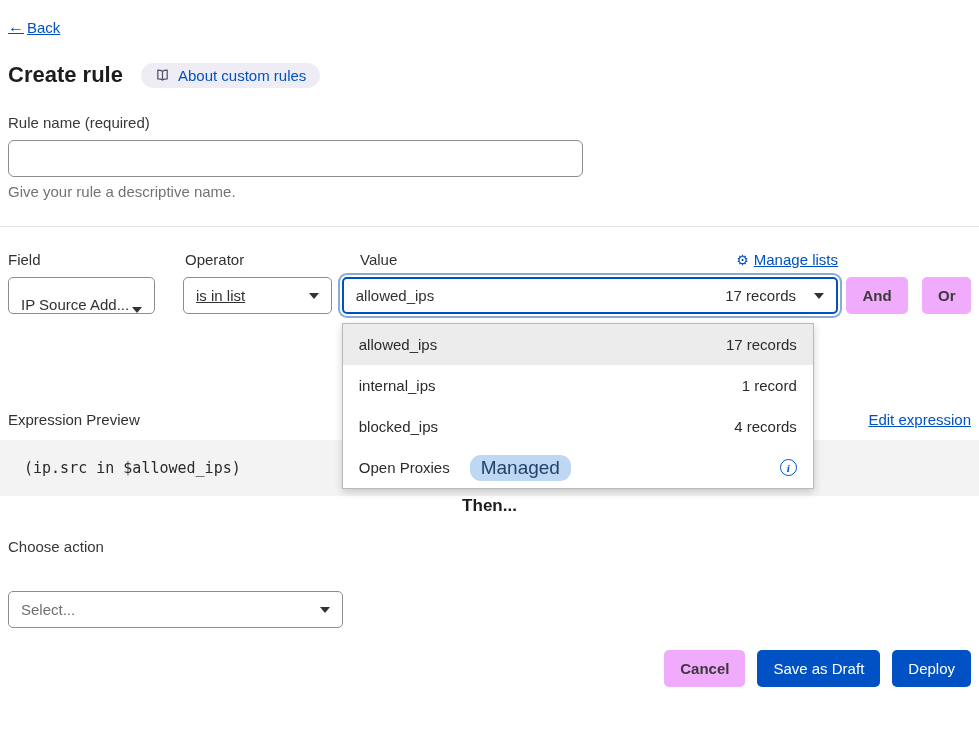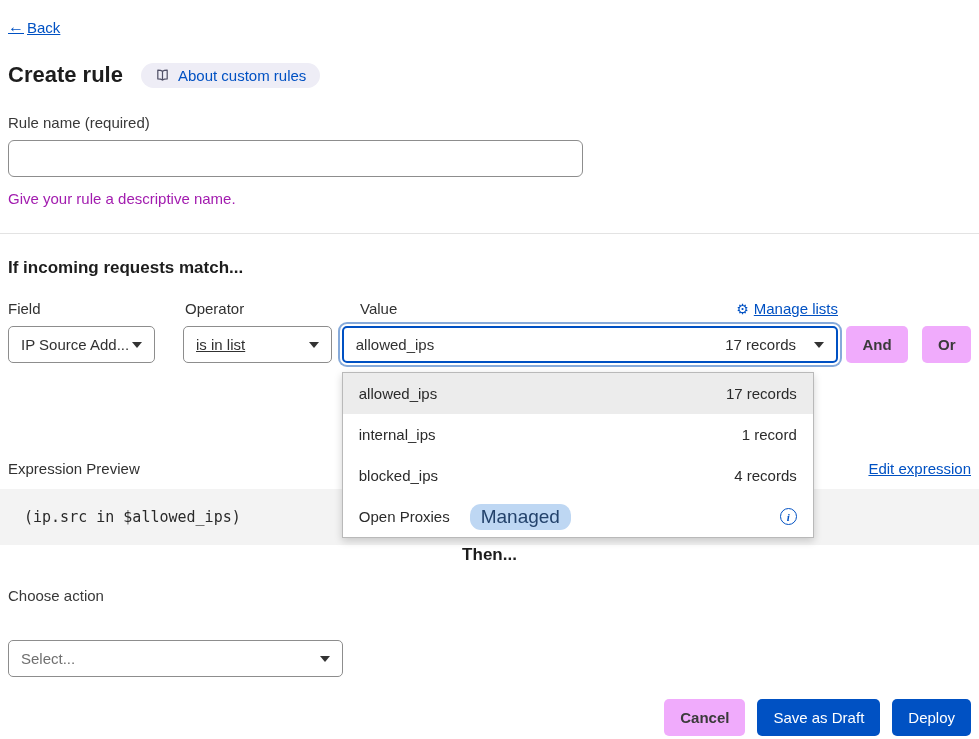--- a/index.html
+++ b/index.html
@@ -31,21 +31,21 @@
     text-decoration: none; font-size: 15px;
   }
   .about-chip .chip-label { color: #0051c3; }
 
   
   .field-label { display: block; font-size: 15px; color: #383838; margin-bottom: 9px; }
   .rule-name-input {
     width: 575px; height: 37px; border: 1px solid #8d8d8d; border-radius: 6px;
     padding: 0 12px; font: inherit; color: #313131; display: block;
   }
-  .help-text { margin-top: 13px; color: #a21caf; font-size: 15px; }
+  .help-text { margin-top: 6px; color: #737373; font-size: 15px; }
 
   .divider { border: none; border-top: 1px solid #e3e3e3; margin: 26px -8px 24px; }
 
   h2.section-title { font-size: 17px; font-weight: 700; margin: 0 0 22px; color: #1d1d1d; }
 
   
   .labels-row { display: flex; margin-bottom: 9px; align-items: center; }
   .labels-row .lf { width: 166px; margin-right: 11px; }
   .labels-row .lo { width: 160px; margin-right: 15px; }
   .labels-row .lv { width: 478px; display: flex; justify-content: space-between; align-items: center; }
@@ -57,21 +57,21 @@
   .controls-row { display: flex; align-items: flex-start; position: relative; }
   .select {
     height: 37px; border: 1px solid #8d8d8d; border-radius: 5px; background: #fff;
     display: flex; align-items: center; padding: 0 12px; cursor: pointer; font-size: 15px;
   }
   .chev {
     width: 0; height: 0; flex: none;
     border-left: 5px solid transparent; border-right: 5px solid transparent;
     border-top: 6px solid #333333; margin-left: auto;
   }
-  .field-select  { width: 166px; margin-right: 28px; }
+  .field-select  { width: 166px; margin-right: 28px; align-items: flex-end; }
   .operator-select { width: 168px; margin-right: 10px; text-decoration: underline; }
   .value-wrap { position: relative; width: 574px; margin-right: 8px; }
   .value-select {
     width: 100%;
     border: 2px solid #0051c3;
     box-shadow: 0 0 0 2px #ffffff, 0 0 0 4px #86aada;
   }
   .value-select .records { margin-left: auto; color: #2e2e2e; }
   .value-select .chev { margin-left: 18px; }
 
@@ -141,21 +141,20 @@
       <span class="chip-label">About custom rules</span>
     </a>
   </div>
 
   <label class="field-label">Rule name (required)</label>
   <input class="rule-name-input" type="text" value="" style="">
   <div class="help-text">Give your rule a descriptive name.</div>
 
   <hr class="divider">
 
-  <h2 class="section-title">If incoming requests match...</h2>
 
   <div class="labels-row">
     <div class="lf">Field</div>
     <div class="lo">Operator</div>
     <div class="lv">
       <span>Value</span>
       <a class="manage-link">
         <span class="gear">⚙</span>
         <span class="manage-label">Manage lists</span>
       </a>

